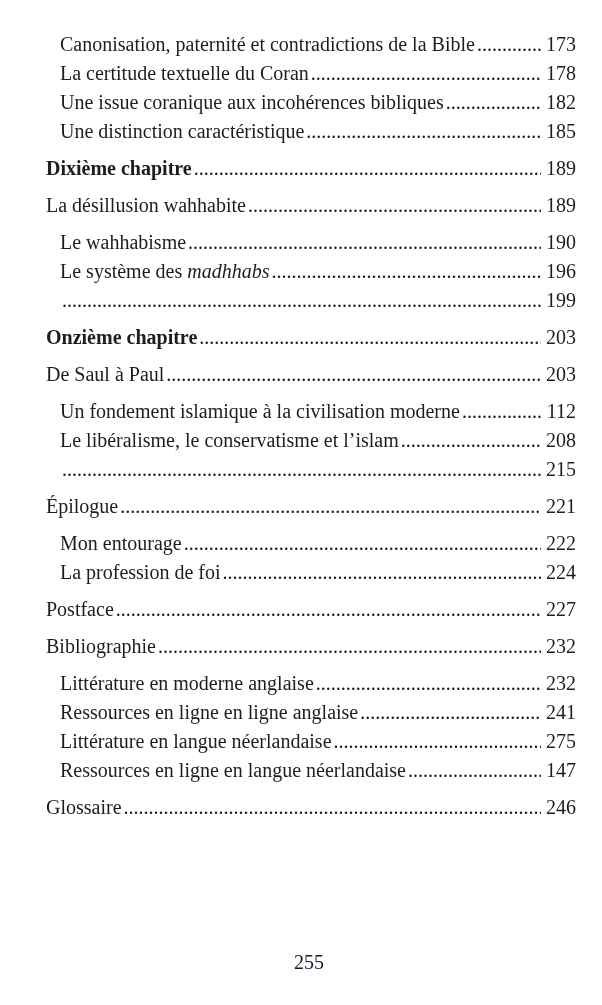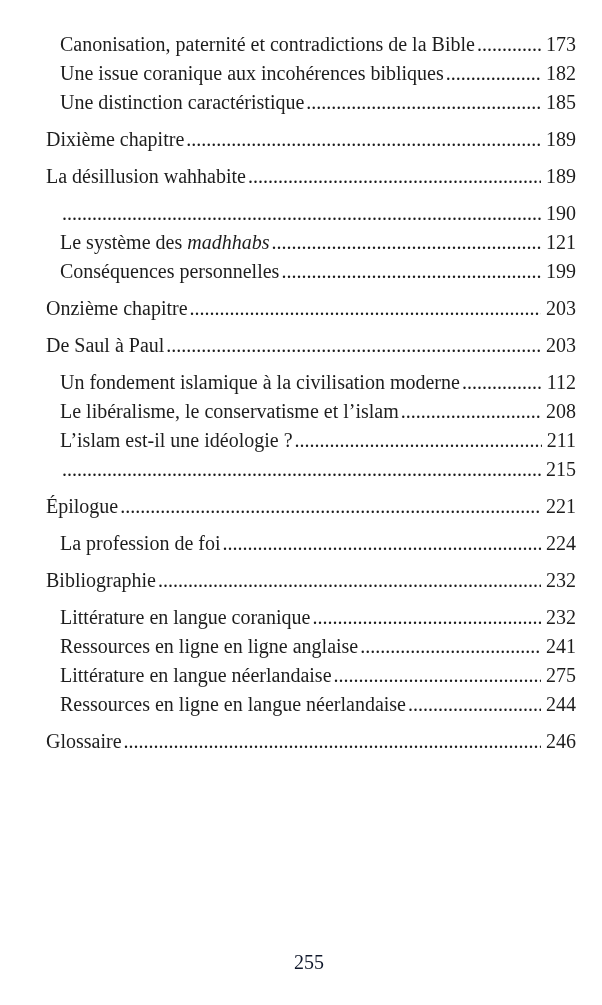--- a/index.html
+++ b/index.html
@@ -16,21 +16,21 @@
   .toc { padding: 30px 42px 0 30px; }
   .row {
     display: flex;
     align-items: baseline;
     font-size: 20px;
     line-height: 29px;
     white-space: nowrap;
   }
   .row.sub { margin-left: 14px; }
   .row.lvl1 { margin-top: 8px; margin-bottom: 8px; }
-  .row.chapter .title { font-weight: normal; }
+  .row.chapter .title { font-weight: bold; }
   .t-italic { font-style: italic; text-align: center; }
   .leader {
     flex: 1 1 auto;
     overflow: hidden;
     white-space: nowrap;
     min-width: 8px;
     padding-left: 2px;
   }
   .leader::after {
     content: "..........................................................................................................................................................";
@@ -51,50 +51,55 @@
 <body>
 
 <div class="page">
   <div class="toc" id="toc">
       <div class="row sub">
     <span class="title"><span class="t-main">Canonisation, paternité et contradictions de la Bible</span><span class="t-italic"></span></span>
     <span class="leader"></span>
     <span class="pagenum">173</span>
   </div>
       <div class="row sub">
+    <span class="title"><span class="t-main">La certitude textuelle du Coran</span><span class="t-italic"></span></span>
+    <span class="leader"></span>
+    <span class="pagenum">178</span>
+  </div>
+      <div class="row sub">
     <span class="title"><span class="t-main">Une issue coranique aux incohérences bibliques</span><span class="t-italic"></span></span>
     <span class="leader"></span>
     <span class="pagenum">182</span>
   </div>
       <div class="row sub">
     <span class="title"><span class="t-main">Une distinction caractéristique</span><span class="t-italic"></span></span>
     <span class="leader"></span>
     <span class="pagenum">185</span>
   </div>
       <div class="row lvl1 chapter">
     <span class="title"><span class="t-main">Dixième chapitre</span><span class="t-italic"></span></span>
     <span class="leader"></span>
     <span class="pagenum">189</span>
   </div>
       <div class="row lvl1">
     <span class="title"><span class="t-main">La désillusion wahhabite</span><span class="t-italic"></span></span>
     <span class="leader"></span>
     <span class="pagenum">189</span>
   </div>
       <div class="row sub">
+    <span class="title"><span class="t-main">Le wahhabisme</span><span class="t-italic"></span></span>
     <span class="leader"></span>
     <span class="pagenum">190</span>
   </div>
       <div class="row sub">
     <span class="title"><span class="t-main">Le système des </span><span class="t-italic">madhhabs</span></span>
     <span class="leader"></span>
-    <span class="pagenum">121</span>
+    <span class="pagenum">196</span>
   </div>
       <div class="row sub">
-    <span class="title"><span class="t-main">Conséquences personnelles</span><span class="t-italic"></span></span>
     <span class="leader"></span>
     <span class="pagenum">199</span>
   </div>
       <div class="row lvl1 chapter">
     <span class="title"><span class="t-main">Onzième chapitre</span><span class="t-italic"></span></span>
     <span class="leader"></span>
     <span class="pagenum">203</span>
   </div>
       <div class="row lvl1">
     <span class="title"><span class="t-main">De Saul à Paul</span><span class="t-italic"></span></span>
@@ -105,62 +110,67 @@
     <span class="title"><span class="t-main">Un fondement islamique à la civilisation moderne</span><span class="t-italic"></span></span>
     <span class="leader"></span>
     <span class="pagenum">112</span>
   </div>
       <div class="row sub">
     <span class="title"><span class="t-main">Le libéralisme, le conservatisme et l’islam</span><span class="t-italic"></span></span>
     <span class="leader"></span>
     <span class="pagenum">208</span>
   </div>
       <div class="row sub">
-    <span class="title"><span class="t-main">L’islam est-il une idéologie ?</span><span class="t-italic"></span></span>
-    <span class="leader"></span>
-    <span class="pagenum">211</span>
-  </div>
-      <div class="row sub">
     <span class="leader"></span>
     <span class="pagenum">215</span>
   </div>
       <div class="row lvl1">
     <span class="title"><span class="t-main">Épilogue</span><span class="t-italic"></span></span>
     <span class="leader"></span>
     <span class="pagenum">221</span>
   </div>
       <div class="row sub">
+    <span class="title"><span class="t-main">Mon entourage</span><span class="t-italic"></span></span>
+    <span class="leader"></span>
+    <span class="pagenum">222</span>
+  </div>
+      <div class="row sub">
     <span class="title"><span class="t-main">La profession de foi</span><span class="t-italic"></span></span>
     <span class="leader"></span>
     <span class="pagenum">224</span>
+  </div>
+      <div class="row lvl1">
+    <span class="title"><span class="t-main">Postface</span><span class="t-italic"></span></span>
+    <span class="leader"></span>
+    <span class="pagenum">227</span>
   </div>
       <div class="row lvl1">
     <span class="title"><span class="t-main">Bibliographie</span><span class="t-italic"></span></span>
     <span class="leader"></span>
     <span class="pagenum">232</span>
   </div>
       <div class="row sub">
-    <span class="title"><span class="t-main">Littérature en langue coranique</span><span class="t-italic"></span></span>
+    <span class="title"><span class="t-main">Littérature en moderne anglaise</span><span class="t-italic"></span></span>
     <span class="leader"></span>
     <span class="pagenum">232</span>
   </div>
       <div class="row sub">
     <span class="title"><span class="t-main">Ressources en ligne en ligne anglaise</span><span class="t-italic"></span></span>
     <span class="leader"></span>
     <span class="pagenum">241</span>
   </div>
       <div class="row sub">
     <span class="title"><span class="t-main">Littérature en langue néerlandaise</span><span class="t-italic"></span></span>
     <span class="leader"></span>
     <span class="pagenum">275</span>
   </div>
       <div class="row sub">
     <span class="title"><span class="t-main">Ressources en ligne en langue néerlandaise</span><span class="t-italic"></span></span>
     <span class="leader"></span>
-    <span class="pagenum">244</span>
+    <span class="pagenum">147</span>
   </div>
       <div class="row lvl1">
     <span class="title"><span class="t-main">Glossaire</span><span class="t-italic"></span></span>
     <span class="leader"></span>
     <span class="pagenum">246</span>
   </div>
     </div>
   <div class="folio">255</div>
 </div>
 

